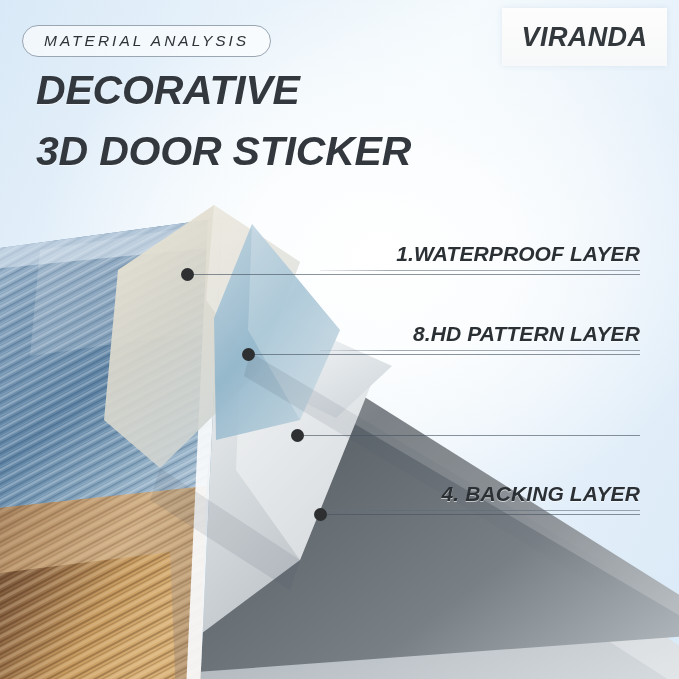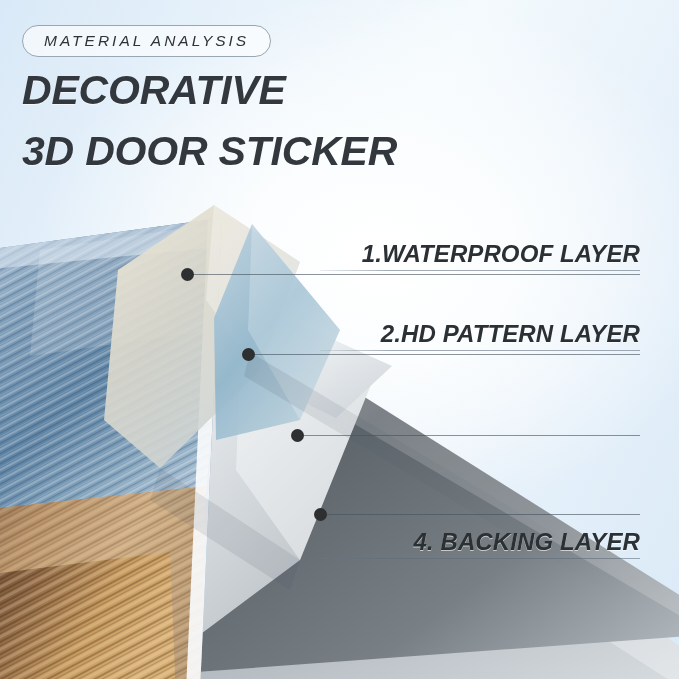--- a/index.html
+++ b/index.html
@@ -27,21 +27,21 @@
     border:1.5px solid #9aa6b2;
     border-radius:17px;
     background:rgba(255,255,255,.62);
     font-size:15.5px;
     letter-spacing:3.0px;
     color:#2e3338;
     font-weight:400;
     white-space:nowrap;
   }
   .headline{
-    position:absolute;left:22px;top:68px;
+    position:absolute;left:36px;top:68px;
     color:#32383d;
     font-weight:bold;
     font-size:41px;
     line-height:45px;
     letter-spacing:-0.2px;
     white-space:nowrap;
     text-shadow:0 1px 0 rgba(255,255,255,.55);
   }
   .headline .l2{display:block;margin-top:16px;}
 
@@ -62,21 +62,21 @@
   
   .callout{
     position:absolute;
     width:320px;
     text-align:right;
     box-sizing:border-box;
     padding-right:0;
   }
   .callout .txt{
     display:block;
-    font-size:24px;
+    font-size:21px;
     font-weight:bold;
     color:#2b3034;
     letter-spacing:.1px;
     line-height:24px;
     white-space:nowrap;
     text-shadow:0 1px 0 rgba(255,255,255,.6);
   }
   .callout .rule{
     display:block;
     height:1px;
@@ -233,38 +233,41 @@
 
   <div class="badge">
     <span>MATERIAL ANALYSIS</span>
   </div>
 
   <div class="headline">
     <span>DECORATIVE</span>
     <span class="l2">3D DOOR STICKER</span>
   </div>
 
+  <div class="logo-box">
+    <span class="logo-text">VIRANDA</span>
+  </div>
 
   <div class="callout" style="left:320px;top:242px;">
     <span class="txt">1.WATERPROOF LAYER</span>
     <span class="rule"></span>
   </div>
   <div class="leader" style="left:193px;top:274px;width:447px;"></div>
   <div class="dot" style="left:181px;top:268px;"></div>
 
   <div class="callout" style="left:320px;top:322px;">
-    <span class="txt">2.HD PATTERN LAYER</span>
+    <span class="txt">8.HD PATTERN LAYER</span>
     <span class="rule"></span>
   </div>
   <div class="leader" style="left:254px;top:354px;width:386px;"></div>
   <div class="dot" style="left:242px;top:348px;"></div>
 
   <div class="leader" style="left:303px;top:435px;width:337px;"></div>
   <div class="dot" style="left:291px;top:429px;"></div>
 
-  <div class="callout" style="left:320px;top:482px;margin-top:48px;">
+  <div class="callout" style="left:320px;top:482px;">
     <span class="txt">4. BACKING LAYER</span>
     <span class="rule"></span>
   </div>
   <div class="leader" style="left:326px;top:514px;width:314px;"></div>
   <div class="dot" style="left:314px;top:508px;"></div>
 
 </div>
 
 </body></html>

